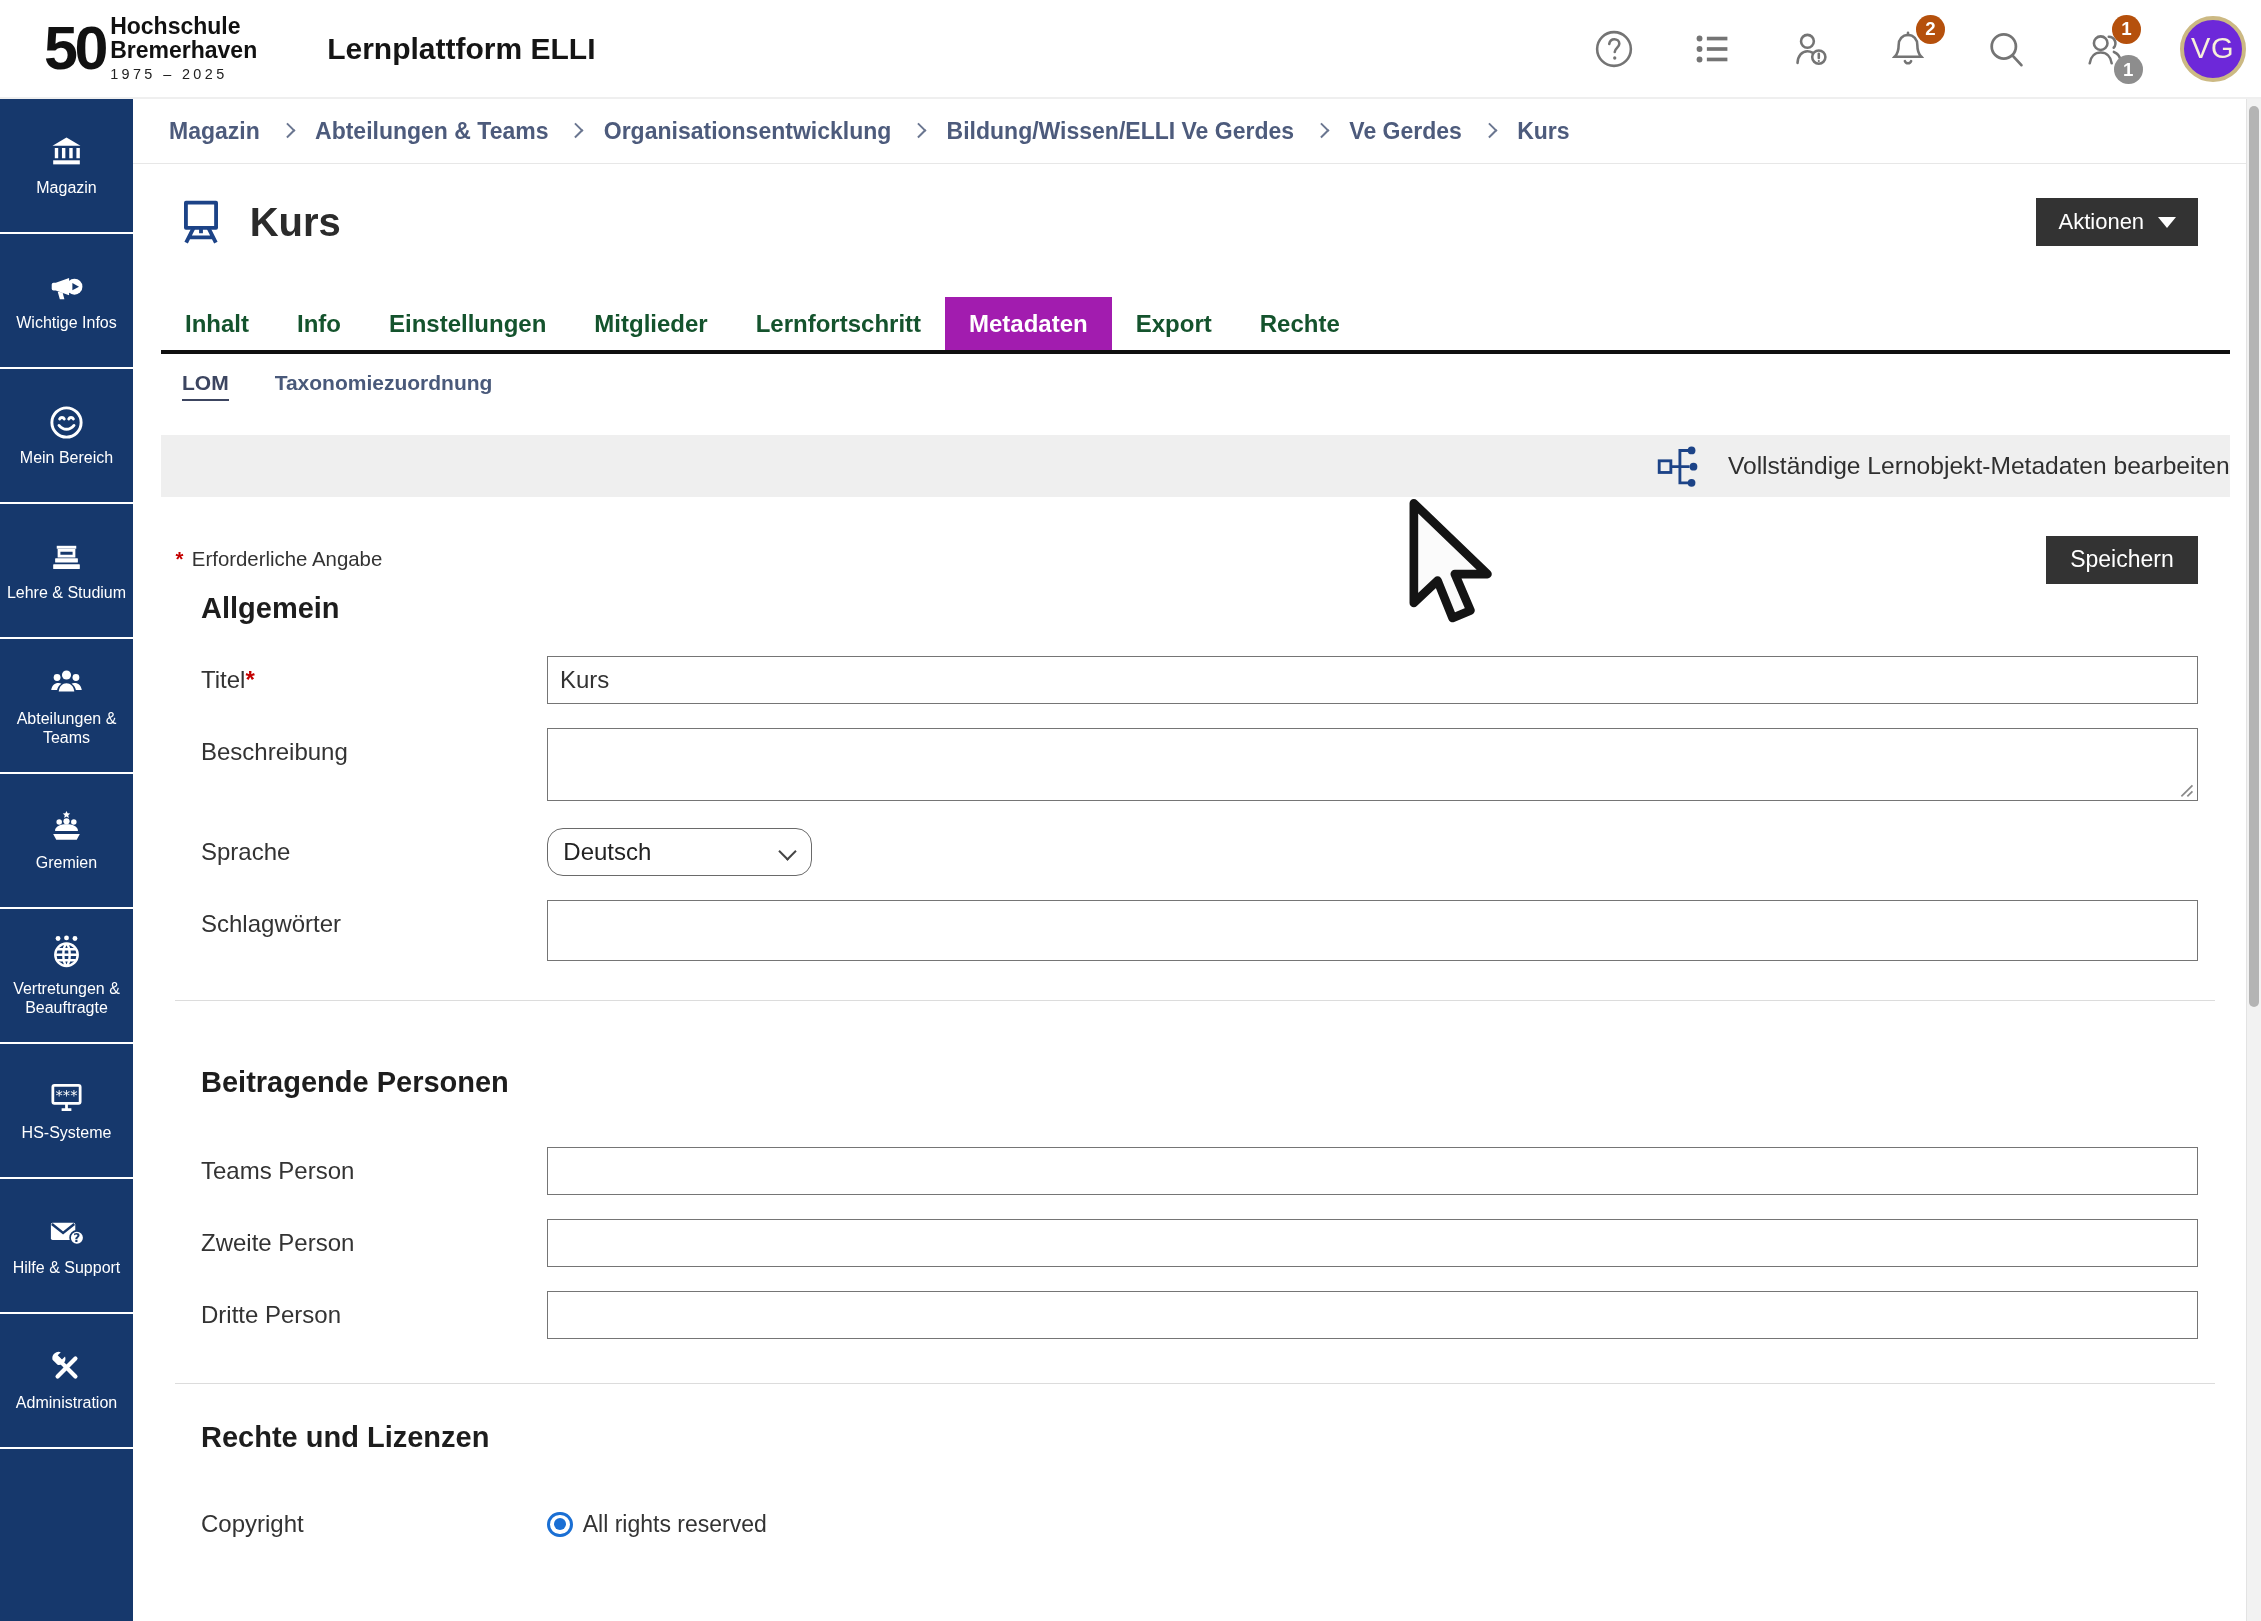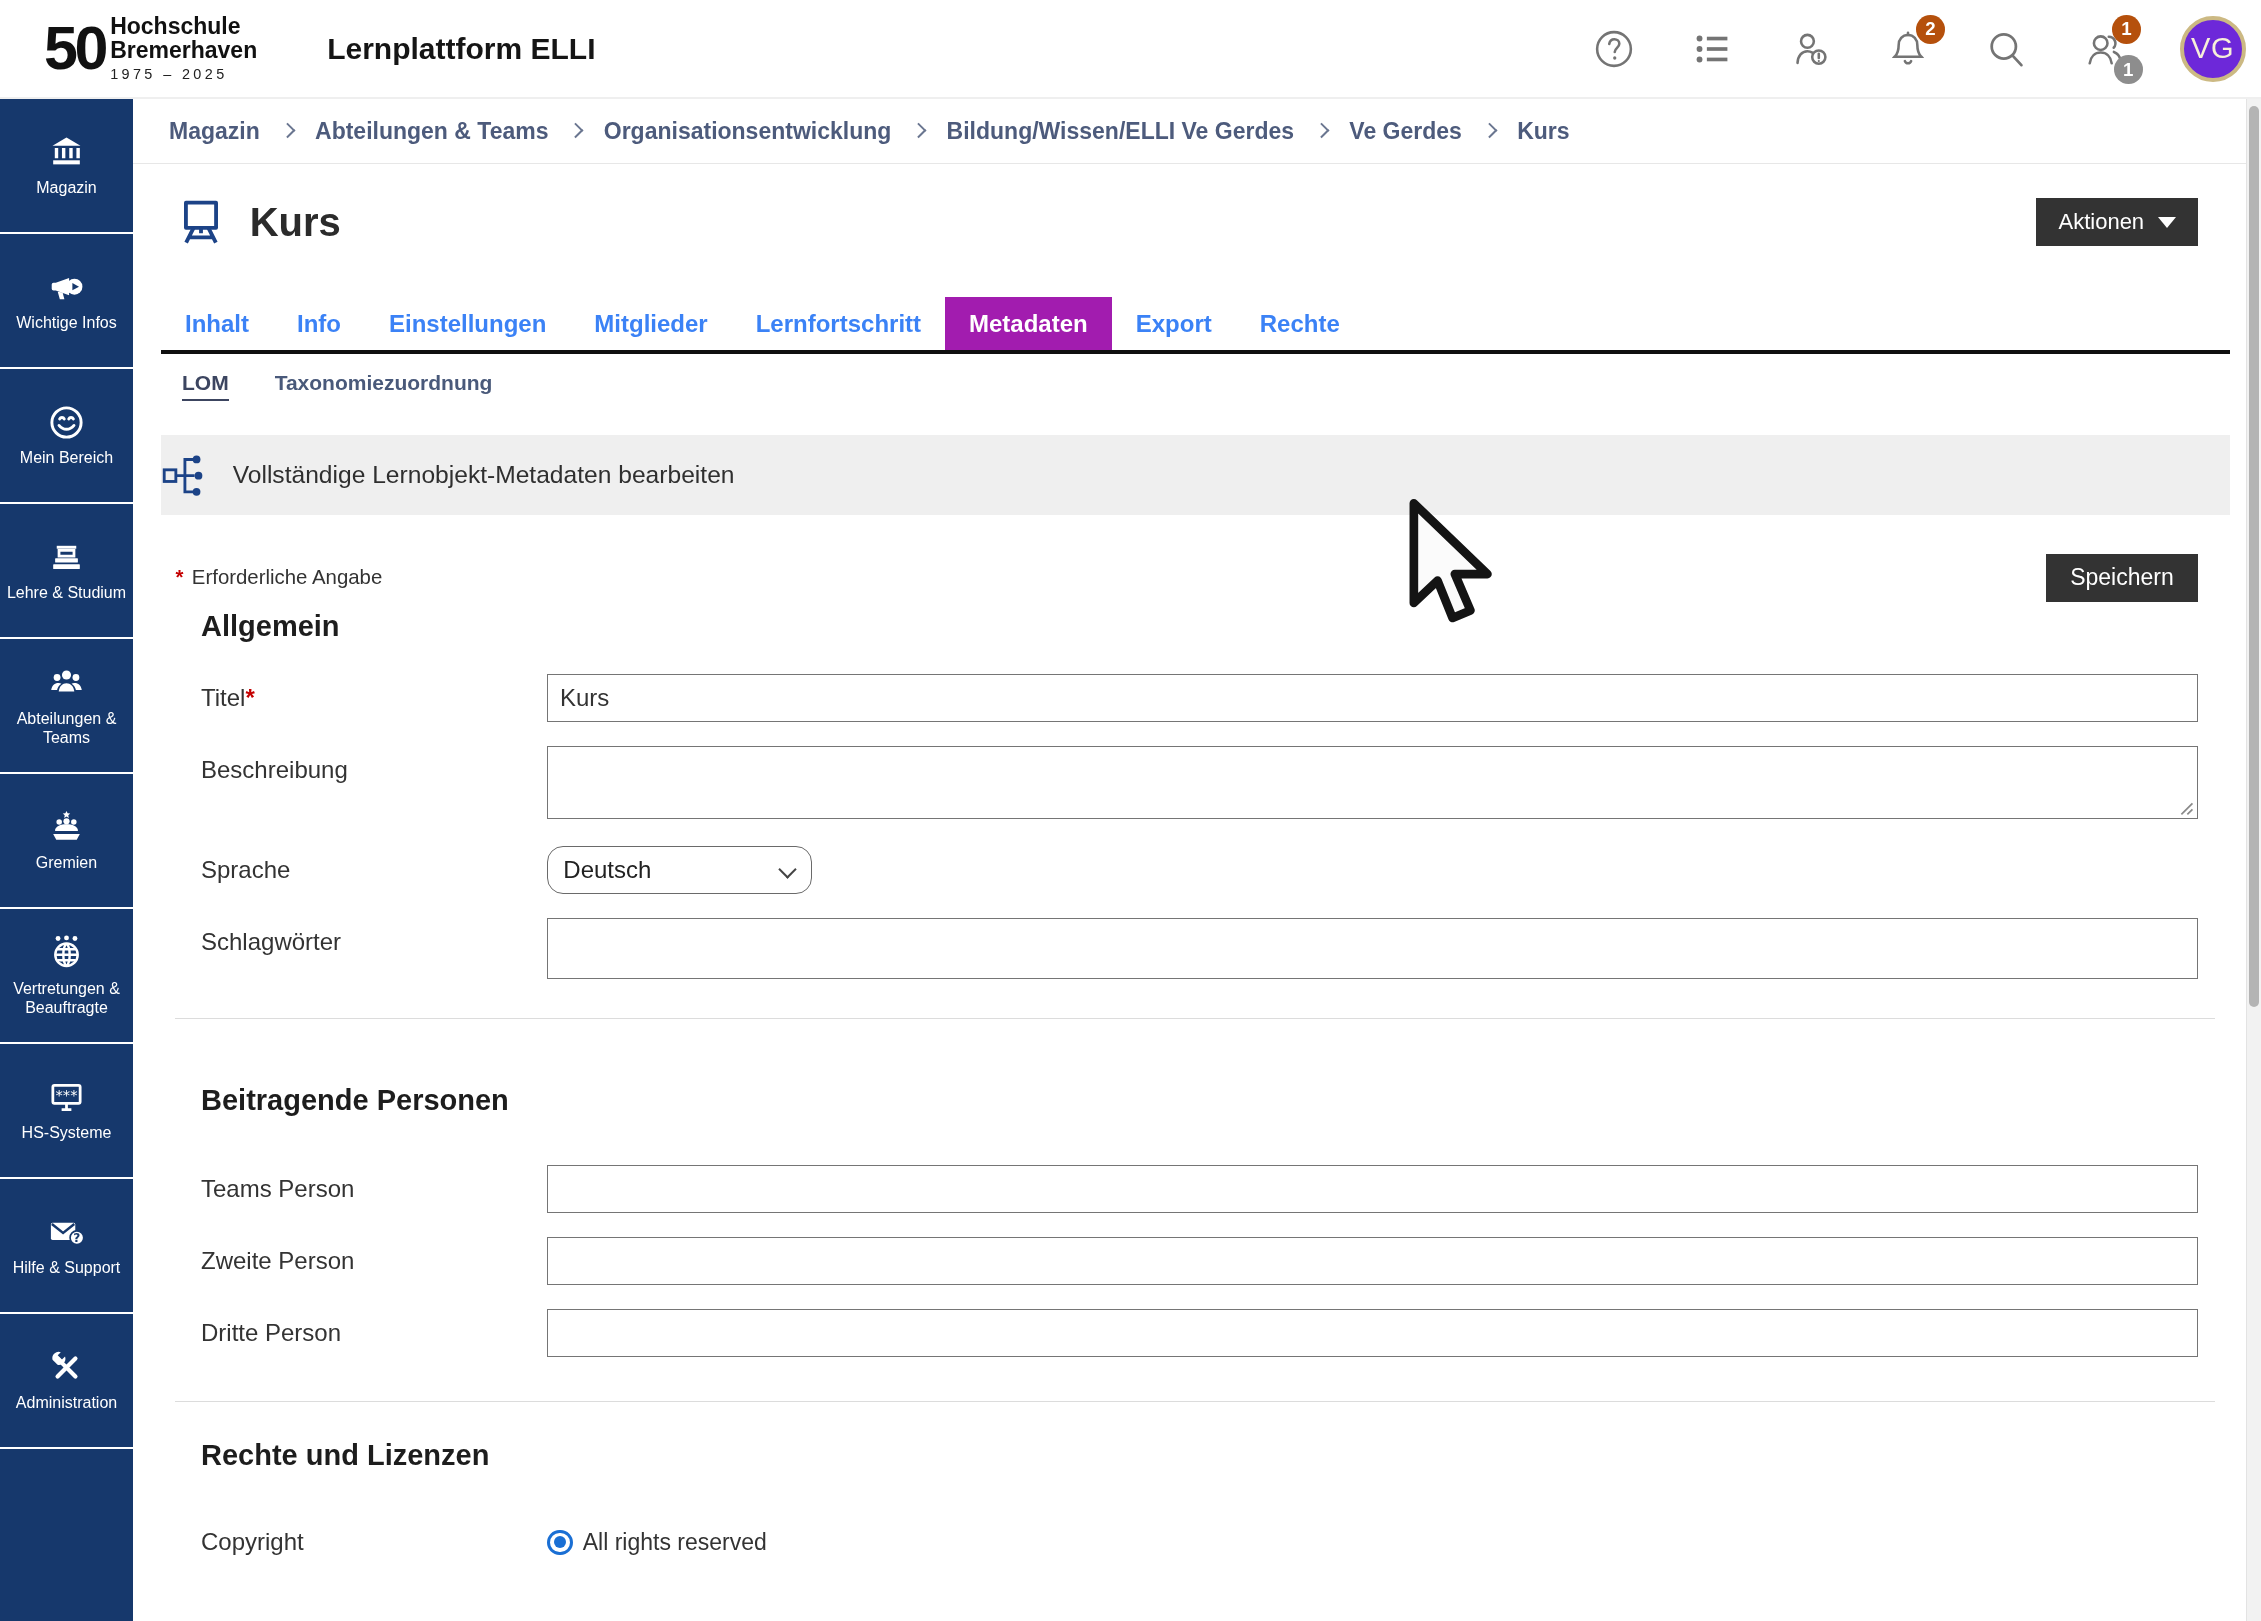--- a/index.html
+++ b/index.html
@@ -39,27 +39,27 @@
   .main{margin:0 16px 0 28px;}
 
   .page-header{margin-top:31px;display:flex;align-items:center;}
   .obj-icon{width:54px;height:54px;margin-left:12.7px;}
   .obj-icon svg{width:54px;height:54px;}
   .page-title{font-size:40px;font-weight:600;color:#2b2b2b;margin-left:22px;}
   .actions-btn{margin-left:auto;margin-right:32px;background:#333333;color:#fff;border:none;font-size:22px;font-family:inherit;height:48px;padding:0 22px;display:flex;align-items:center;gap:13.6px;cursor:pointer;}
   .caret{width:0;height:0;border-left:9.3px solid transparent;border-right:9.3px solid transparent;border-top:11px solid #fff;}
 
   .tabs{margin-top:48px;display:flex;align-items:stretch;border-bottom:4.2px solid #101010;}
-  .tab{font-size:24px;font-weight:600;color:#3b82f6;padding:12.7px 24px;display:flex;align-items:center;cursor:pointer;}
+  .tab{font-size:24px;font-weight:600;color:#14532d;padding:12.7px 24px;display:flex;align-items:center;cursor:pointer;}
   .tab.active{background:#a21caf;color:#fff;}
   .subtabs{margin-top:17px;display:flex;gap:46px;padding-left:21px;}
   .subtab{font-size:21px;font-weight:600;color:#49597a;cursor:pointer;padding-bottom:3.4px;}
   .subtab.active{color:#3c4560;border-bottom:2.5px solid #3c4560;}
 
-  .banner{margin-top:34px;height:80px;background:#efefef;display:flex;align-items:center;justify-content:flex-start;gap:18.7px;cursor:pointer;}
+  .banner{margin-top:34px;height:62px;background:#efefef;display:flex;align-items:center;justify-content:flex-end;gap:18.7px;cursor:pointer;}
   .banner svg{width:53px;height:44px;}
   .banner-label{font-size:24.6px;color:#2f2f2f;}
 
   .form-head{margin-top:39px;display:flex;align-items:flex-start;}
   .required-note{padding-left:14.4px;font-size:20.4px;color:#333;margin-top:12px;}
   .req{color:#c40000;font-weight:700;}
   .required-note .req{margin-right:8.5px;}
   .save-btn{margin-left:auto;margin-right:32px;background:#333333;color:#fff;border:none;font-family:inherit;font-size:23px;height:48px;padding:0 24px;cursor:pointer;}
 
   .section-title{font-size:29px;font-weight:700;color:#1d1d1d;padding-left:40px;}

